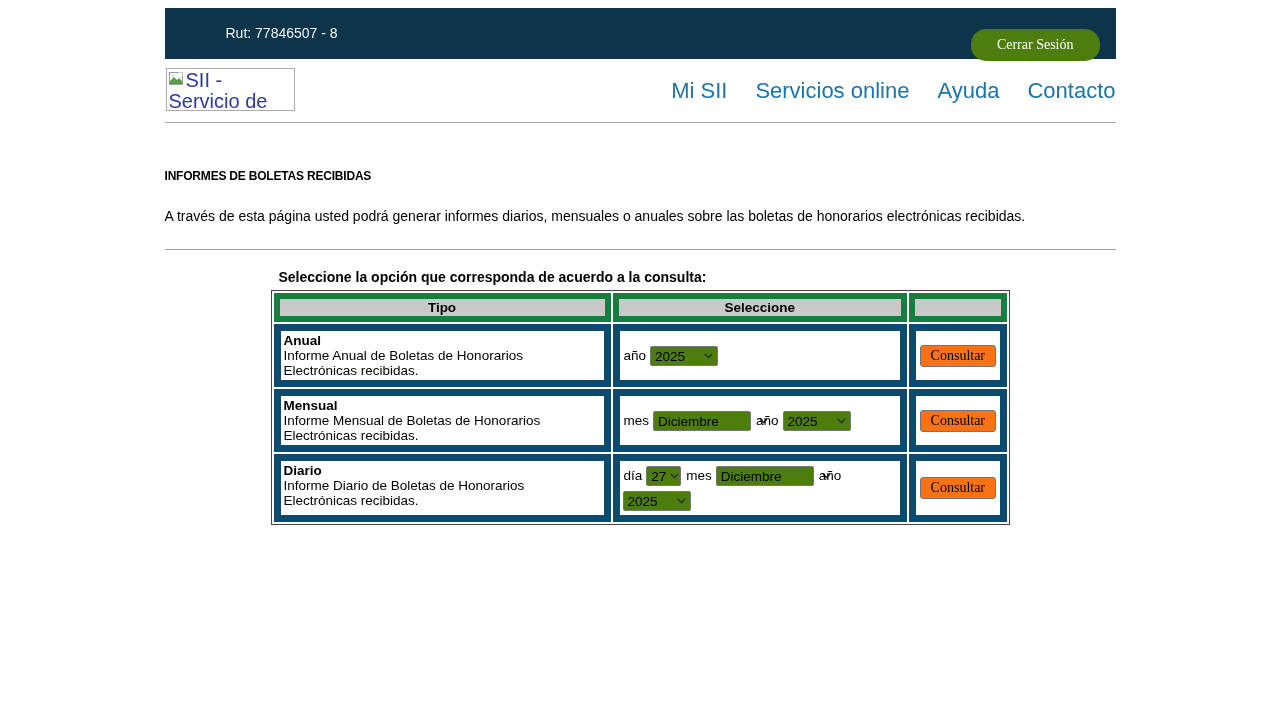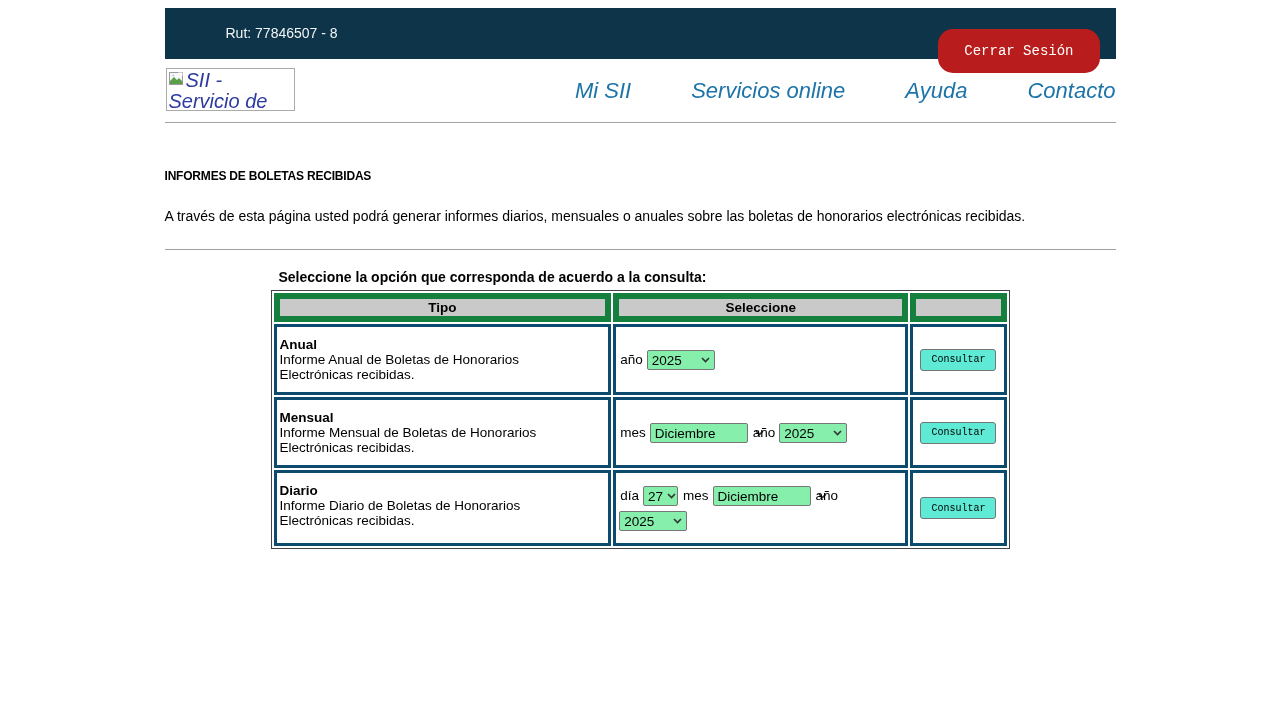--- a/index.html
+++ b/index.html
@@ -24,37 +24,36 @@
     left: 21px;
     top: 17px;
     color: #f2f5f7;
     font-size: 14px;
     padding-left: 40px;
   }
   .logout-btn {
     position: absolute;
     right: 16px;
     top: 21px;
-    height: 44px;
+    height: 32px;
     padding: 0 26px;
-    background: #b91c1c;
+    background: #4d7c0f;
     color: #ffffff;
     border: none;
     border-radius: 15px;
     font-size: 14px;
-    font-family: Liberation Mono, monospace;
+    font-family: Liberation Serif, serif;
     cursor: pointer;
   }
 
   
   .header {
     position: relative;
     height: 64px;
     border-bottom: 1px solid #a3a3a3;
-    font-style: italic;
   }
   .logo-box {
     position: absolute;
     left: 1px;
     top: 9px;
     width: 129px;
     height: 43px;
     border: 1px solid #ababab;
     overflow: hidden;
     padding: 1px 2px;
@@ -66,21 +65,21 @@
     color: #2d3aa0;
   }
   .broken-img-icon { vertical-align: baseline; margin-right: 2px; }
   .nav {
     position: absolute;
     right: 0;
     top: 0;
     height: 100%;
     display: flex;
     align-items: center;
-    gap: 60px;
+    gap: 28px;
   }
   .nav a {
     color: #1c74a8;
     font-size: 22px;
     text-decoration: none;
     white-space: nowrap;
   }
 
   
   .page-title {
@@ -118,57 +117,57 @@
   .consulta-table th {
     background: #c9c9c9;
     border: 6px solid #15803d;
     font-weight: bold;
     font-size: 13.5px;
     text-align: center;
     padding: 1px 2px;
     height: 19px;
   }
   .consulta-table td {
-    border: 3px solid #0c4a6e;
-    padding: 10px 3px;
+    border: 7px solid #0c4a6e;
+    padding: 2px 3px;
     height: 44px;
   }
   th.col-tipo  { width: 334px; }
   th.col-sel   { width: 292px; }
   th.col-btn   { width: 95px; }
   td.tipo-cell { vertical-align: top; }
   .tipo-name   { font-weight: bold; line-height: 15px; }
   .tipo-desc   { line-height: 15px; width: 272px; }
   td.sel-cell  { vertical-align: middle; line-height: 25px; }
   td.btn-cell  { text-align: center; vertical-align: middle; }
 
   .fld-label { margin: 0 4px 0 1px; }
   .select {
     display: inline-flex;
     align-items: center;
     justify-content: space-between;
     height: 20px;
     border: 1px solid #767676;
     border-radius: 2px;
-    background: #86efac;
+    background: #4d7c0f;
     padding: 0 4px 0 4px;
     vertical-align: middle;
     margin-right: 4px;
     cursor: default;
   }
   .select .chev { flex: 0 0 auto; margin-left: 4px; }
   .w-ano { width: 68px; }
   .w-mes { width: 98px; gap: 36px; }
   .w-dia { width: 35px; }
 
   .consultar-btn {
-    font-family: Liberation Mono, monospace;
-    font-size: 10px;
+    font-family: Liberation Serif, serif;
+    font-size: 14px;
     color: #000;
-    background: #5eead4;
+    background: #f97316;
     border: 1px solid #757575;
     border-radius: 3px;
     padding: 2px 10px;
     height: 22px;
     cursor: pointer;
   }
 </style>
 </head>
 <body>
 

